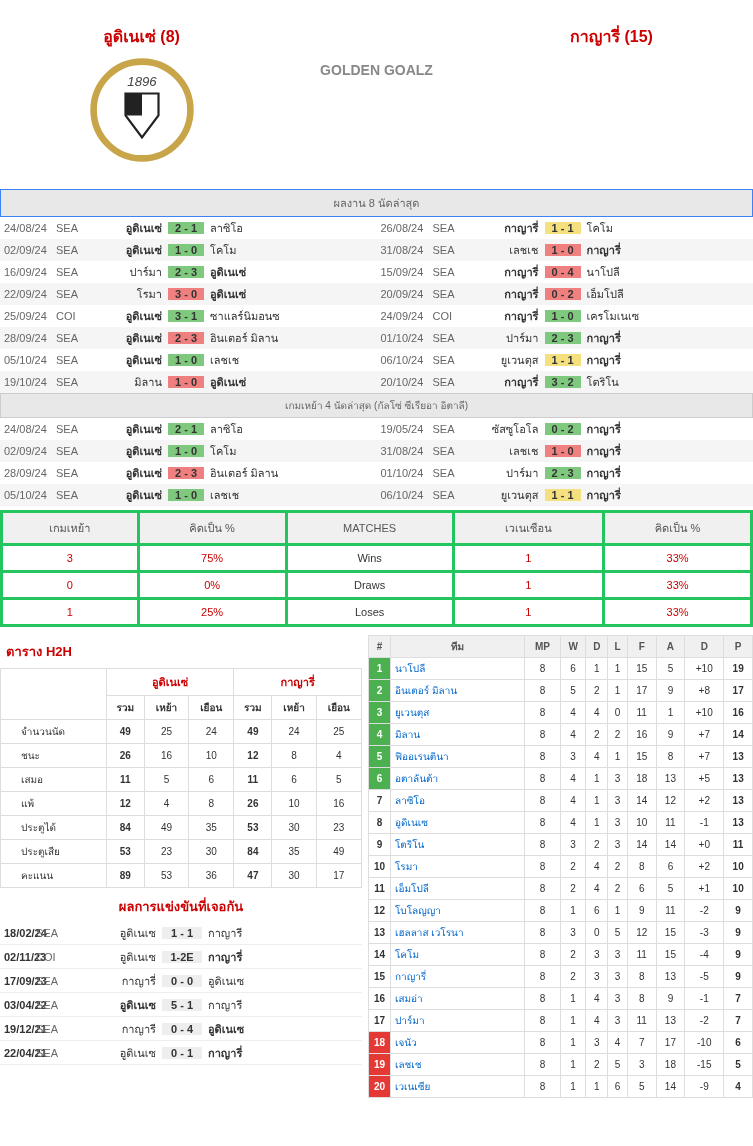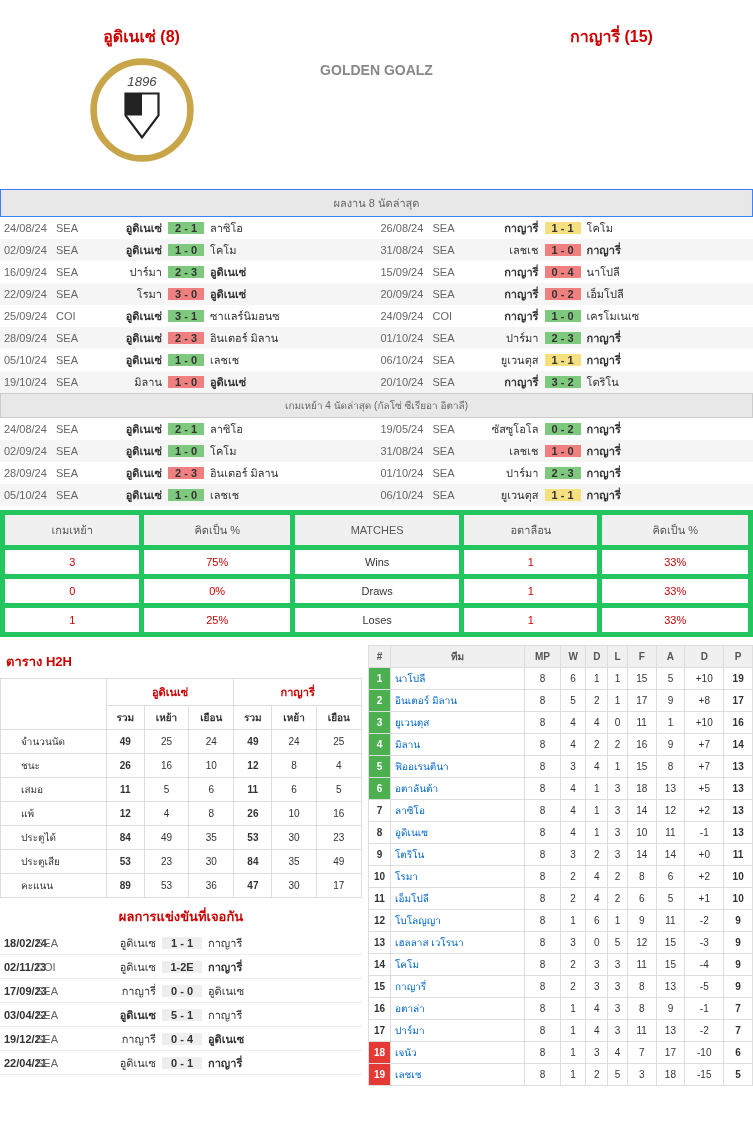--- a/index.html
+++ b/index.html
@@ -26,21 +26,21 @@
 .m-away { width: 100px; padding-left: 6px; }
 .bold { font-weight: bold; }
 .sc-green { background: #7fc97f; }
 .sc-red { background: #f08080; }
 .sc-yellow { background: #f5e07f; }
 
 .sub-headers { display: flex; }
 .sub-header { flex: 1; background: #e8e8e8; text-align: center; padding: 4px; font-size: 10px; color: #666; border: 1px solid #ccc; }
 
 .stats-table { width: 100%; border-collapse: collapse; margin-top: 4px; }
-.stats-table th, .stats-table td { border: 5px solid #22c55e; padding: 6px 4px; text-align: center; font-size: 11px; }
+.stats-table th, .stats-table td { border: 3px solid #22c55e; padding: 6px 4px; text-align: center; font-size: 11px; }
 .stats-table th { background: #f0f0f0; font-weight: normal; color: #555; }
 .stats-table .red-txt { color: #cc0000; }
 
 .bottom-wrap { display: flex; margin-top: 8px; gap: 6px; }
 .left-col { width: 362px; }
 .right-col { flex: 1; }
 
 .h2h-title { color: #cc0000; font-weight: bold; font-size: 13px; padding: 6px; }
 .h2h-table { width: 100%; border-collapse: collapse; }
 .h2h-table th, .h2h-table td { border: 1px solid #ddd; padding: 4px 3px; text-align: center; font-size: 10px; }
@@ -274,21 +274,21 @@
       </div>
     </div>
 </div>
 
 <table class="stats-table">
   <thead>
       <tr>
     <th>เกมเหย้า</th>
     <th>คิดเป็น %</th>
     <th>MATCHES</th>
-    <th>อตาลือน</th>
+    <th>เวเนเซือน</th>
     <th>คิดเป็น %</th>
   </tr>
     </thead>
   <tbody id="stats-body">
       <tr>
         <td class="red-txt">3</td>
         <td class="red-txt">75%</td>
         <td>Wins</td>
         <td class="red-txt">1</td>
         <td class="red-txt">33%</td>
@@ -635,21 +635,21 @@
             <td>2</td>
             <td>3</td>
             <td>3</td>
             <td>8</td>
             <td>13</td>
             <td>-5</td>
             <td class="pts">9</td>
           </tr>
           <tr>
             <td class="pos ">16</td>
-            <td class="team-cell">อตาล่า</td>
+            <td class="team-cell">เสมอ่า</td>
             <td>8</td>
             <td>1</td>
             <td>4</td>
             <td>3</td>
             <td>8</td>
             <td>9</td>
             <td>-1</td>
             <td class="pts">7</td>
           </tr>
           <tr>
@@ -681,16 +681,28 @@
             <td class="team-cell">เลชเช</td>
             <td>8</td>
             <td>1</td>
             <td>2</td>
             <td>5</td>
             <td>3</td>
             <td>18</td>
             <td>-15</td>
             <td class="pts">5</td>
           </tr>
+          <tr>
+            <td class="pos pos-red">20</td>
+            <td class="team-cell">เวเนเซีย</td>
+            <td>8</td>
+            <td>1</td>
+            <td>1</td>
+            <td>6</td>
+            <td>5</td>
+            <td>14</td>
+            <td>-9</td>
+            <td class="pts">4</td>
+          </tr>
         </tbody>
     </table>
   </div>
 </div>
 
 </body></html>

